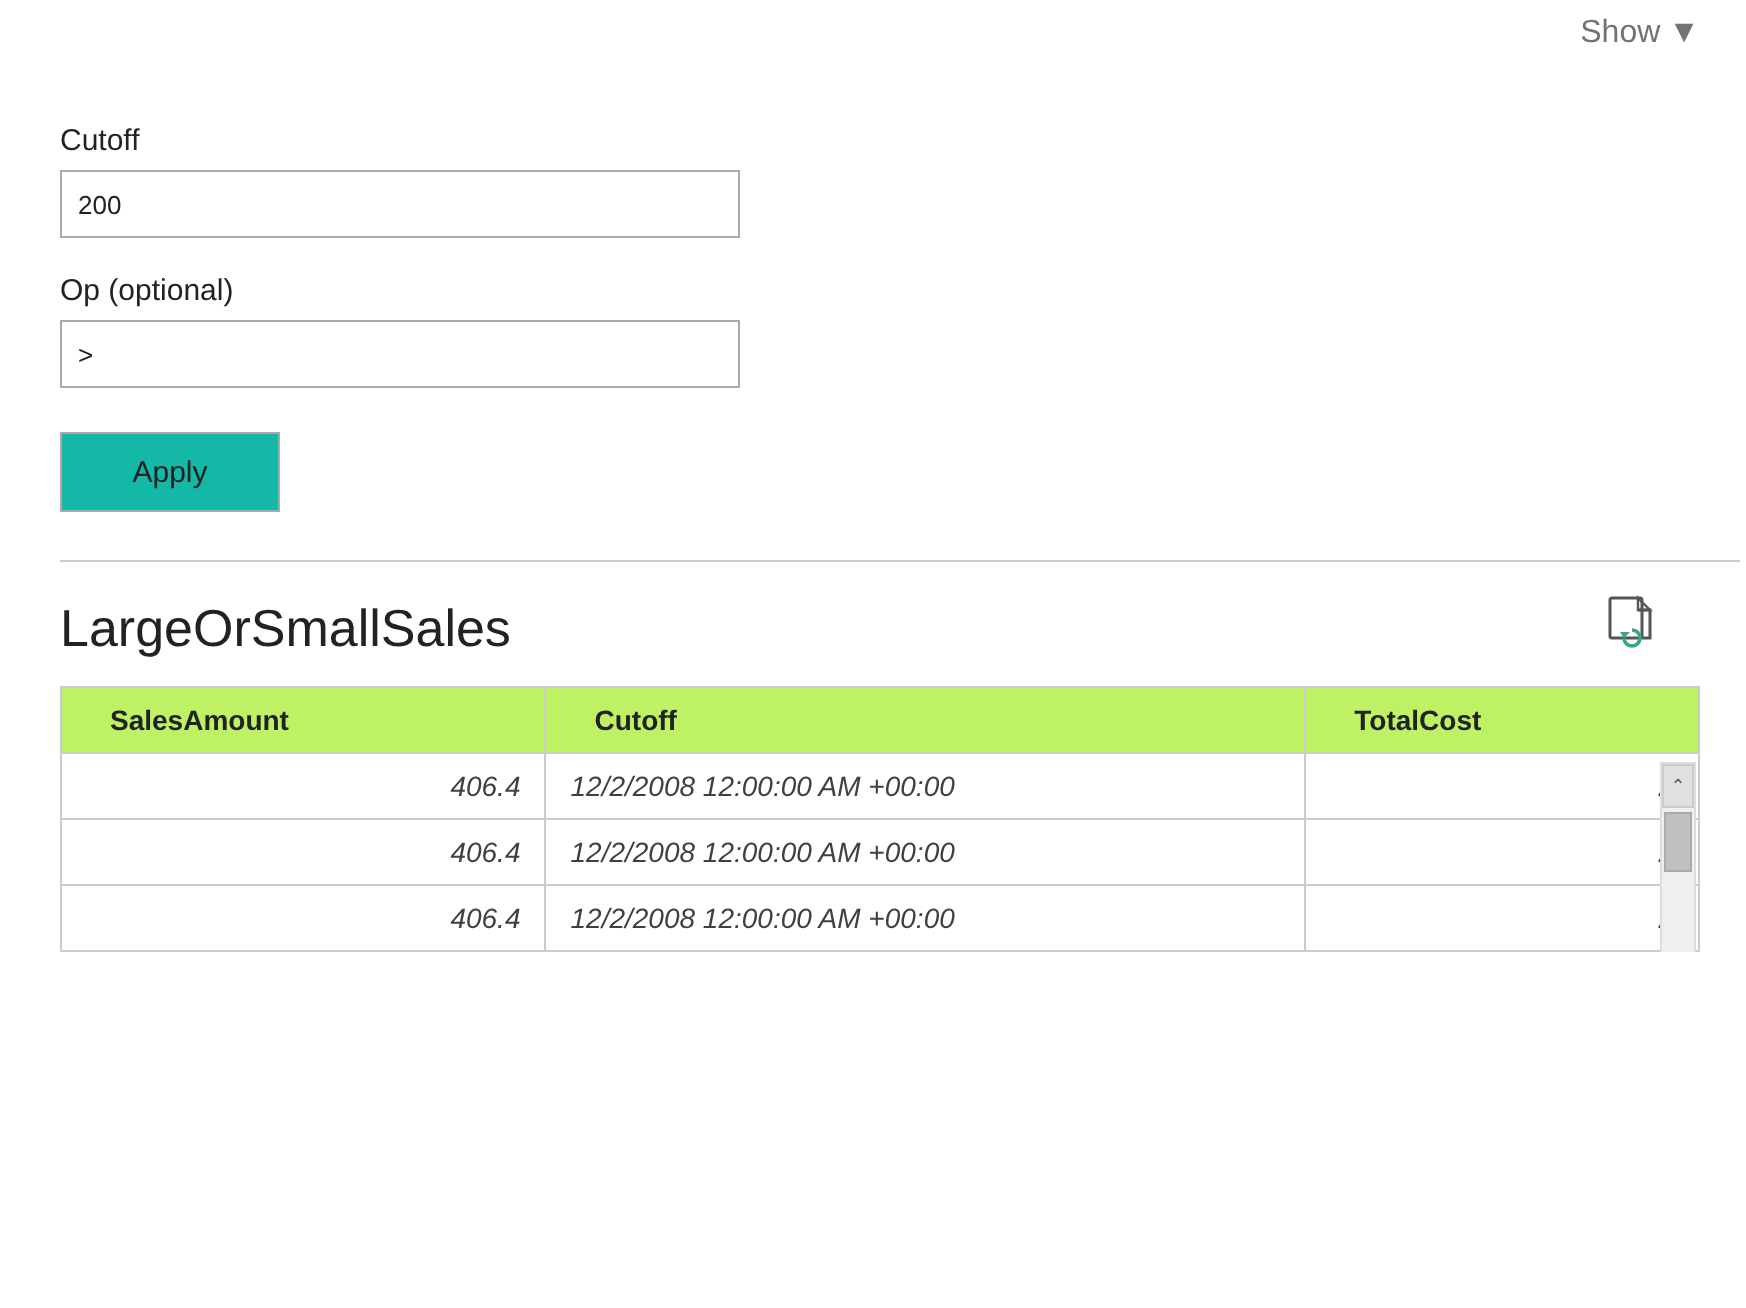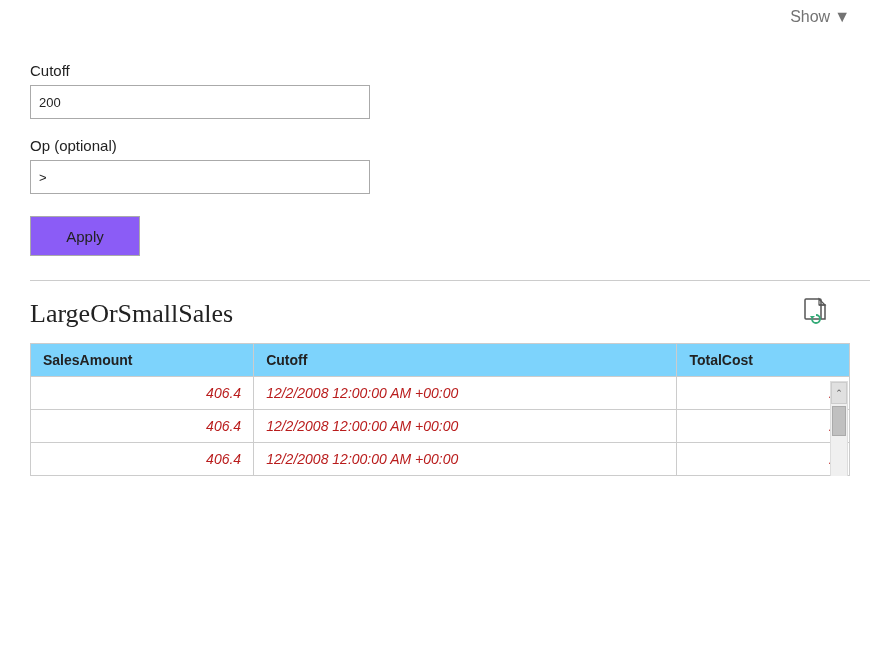--- a/index.html
+++ b/index.html
@@ -59,21 +59,21 @@
       display: flex;
       gap: 16px;
       margin-top: 22px;
       margin-bottom: 24px;
     }
 
     .action-button {
       min-width: 110px;
       height: 40px;
       border: 1px solid #aaa;
-      background: #8b5cf6;
+      background: #14b8a6;
       font-size: 15px;
       color: #222;
       cursor: pointer;
       padding: 0 20px;
     }
 
     
     .divider {
       border: none;
       border-top: 1px solid #ccc;
@@ -81,21 +81,20 @@
       width: 840px;
     }
 
     
     .result-header {
       display: flex;
       align-items: center;
       justify-content: space-between;
       margin-bottom: 12px;
       padding-right: 40px;
-      font-family: Liberation Serif, serif;
     }
 
     .result-title {
       font-size: 26px;
       font-weight: 300;
       color: #222;
     }
 
     .result-icon {
       font-size: 22px;
@@ -104,33 +103,33 @@
     }
 
     
     .data-table {
       border-collapse: collapse;
       width: 820px;
       font-size: 14px;
     }
 
     .data-table th {
-      background: #7dd3fc;
+      background: #bef264;
       border: 1px solid #ccc;
-      padding: 8px 12px;
+      padding: 8px 24px;
       text-align: left;
       font-weight: 600;
       color: #222;
       white-space: nowrap;
     }
 
     .data-table td {
       border: 1px solid #ccc;
       padding: 8px 12px;
-      color: #b91c1c;
+      color: #404040;
       white-space: nowrap;
     }
 
     .data-table td.num {
       text-align: right;
       font-style: italic;
     }
 
     .data-table td.date {
       text-align: left;

